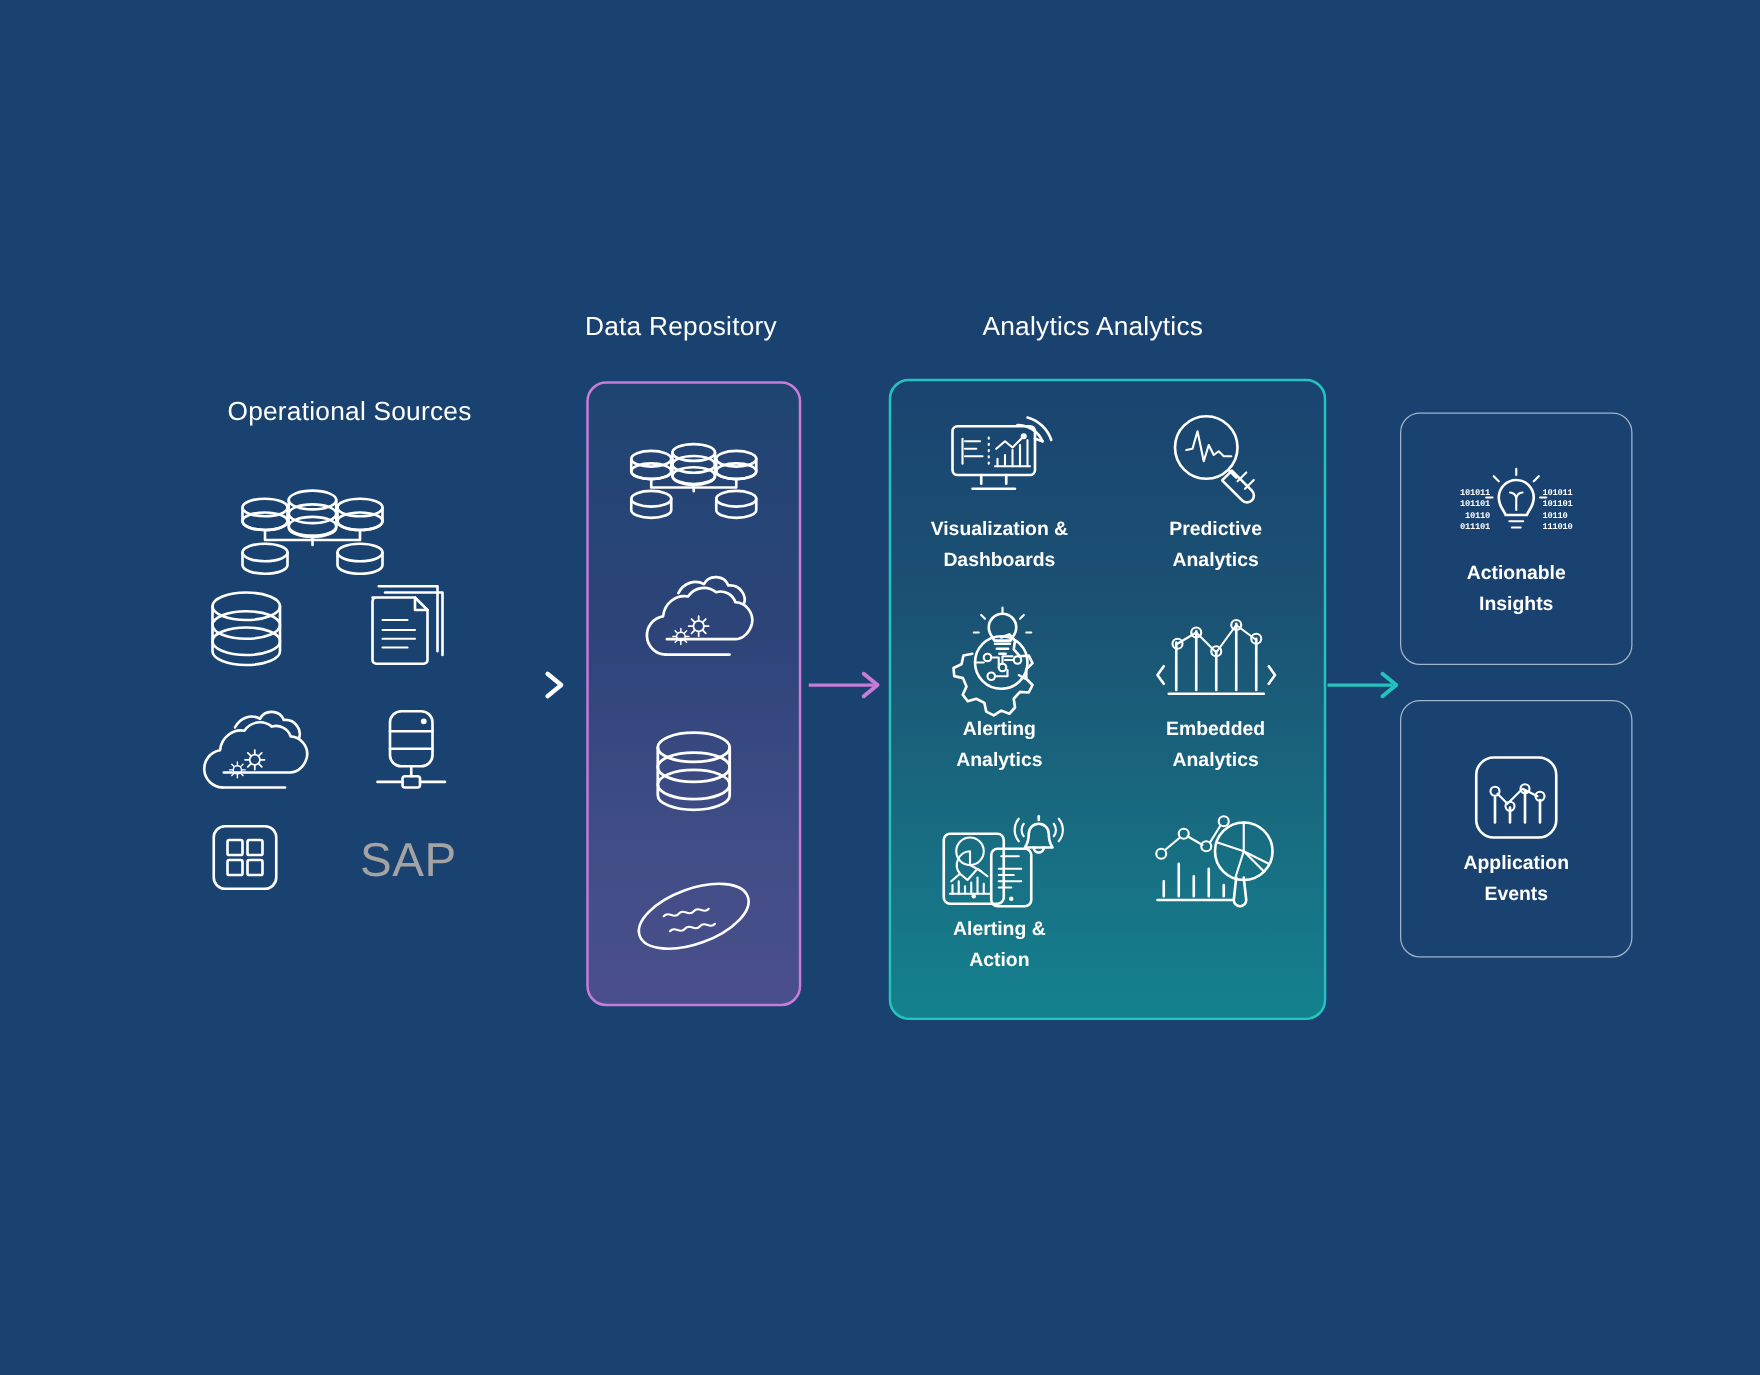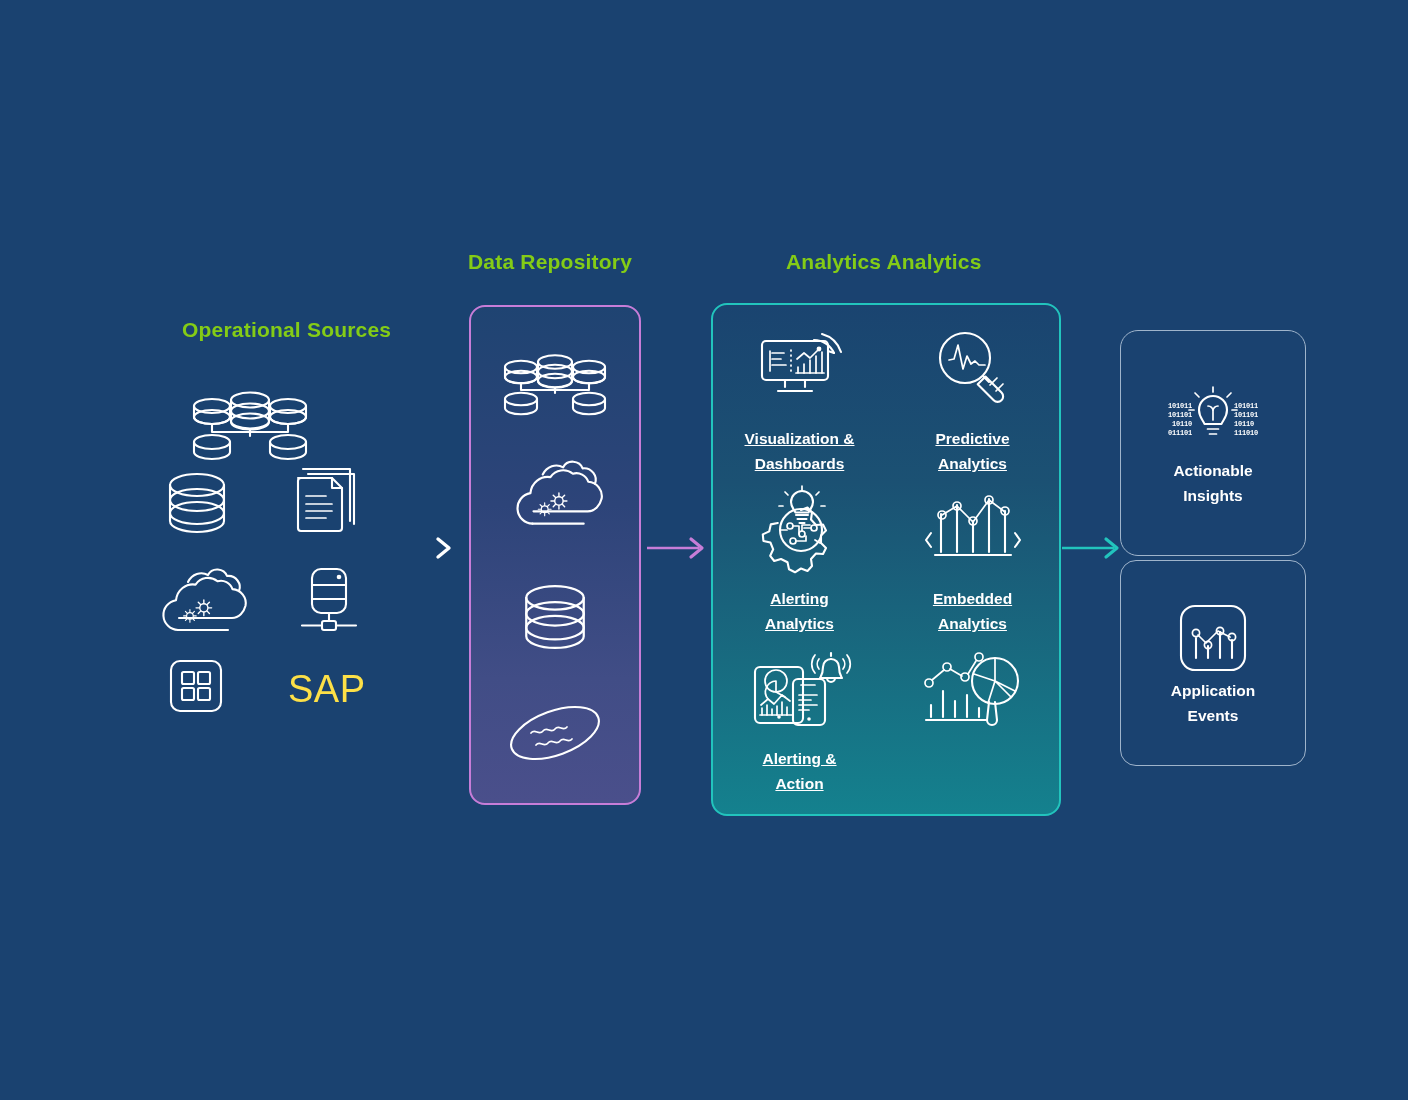--- a/index.html
+++ b/index.html
@@ -17,23 +17,23 @@
   }
   .stage {
     position: absolute;
     inset: 0;
   }
 
   
   .heading {
     position: absolute;
     font-size: 21px;
-    font-weight: bold;
+    font-weight: normal;
     letter-spacing: 0.2px;
-    color: #84cc16;
+    color: #ffffff;
     white-space: nowrap;
   }
   #op-heading   { left: 158px; top: 318px; margin-left: 24px; }
   #dr-heading   { left: 468px; top: 250px; }
   #fa-heading   { left: 786px; top: 250px; }
 
   
   #op-sources {
     position: absolute;
     left: 150px;
@@ -92,47 +92,45 @@
     align-items: center;
     width: 165px;
   }
   .analytics-icon {
     height: 78px;
     display: flex;
     align-items: center;
     justify-content: center;
   }
   .analytics-label {
-    margin-top: 21px;
+    margin-top: 6px;
     font-size: 15.5px;
     font-weight: bold;
     line-height: 1.62;
     text-align: center;
     color: #ffffff;
     white-space: pre-line;
-    text-decoration: underline;
   }
 
   
   .outcome-card {
     position: absolute;
     width: 186px;
     border-radius: 16px;
     border: 1.5px solid #9fb4cb;
     box-sizing: border-box;
     display: flex;
     flex-direction: column;
     align-items: center;
     justify-content: center;
   }
   #card-actionable-insights {
     left: 1120px;
     top: 330px;
-    height: 226px;
-    border-radius: 18px;
+    height: 202px;
   }
   #card-application-events {
     left: 1120px;
     top: 560px;
     height: 206px;
   }
   .outcome-icon {
     height: 80px;
     display: flex;
     align-items: center;
@@ -151,21 +149,21 @@
   .arrow { position: absolute; }
   #arrow-sources-to-repo  { left: 352px; top: 535px; }
   #arrow-repo-to-analytics{ left: 645px; top: 535px; }
   #arrow-analytics-to-out { left: 1060px; top: 535px; }
 
   .sap-word {
     position: absolute;
     font-size: 38px;
     font-weight: 400;
     letter-spacing: 0.5px;
-    color: #fde047;
+    color: #a3a3a3;
   }
 
   svg { display: block; overflow: visible; }
   .ln { fill: none; stroke: #ffffff; stroke-width: 2.1; stroke-linecap: round; stroke-linejoin: round; }
   .ln-thin { fill: none; stroke: #ffffff; stroke-width: 1.7; stroke-linecap: round; stroke-linejoin: round; }
   .binary-text { font-family: "Liberation Mono", monospace; font-size: 7px; font-weight: bold; fill: #ffffff; letter-spacing: -0.2px; }
 </style>
 </head>
 <body>
 

